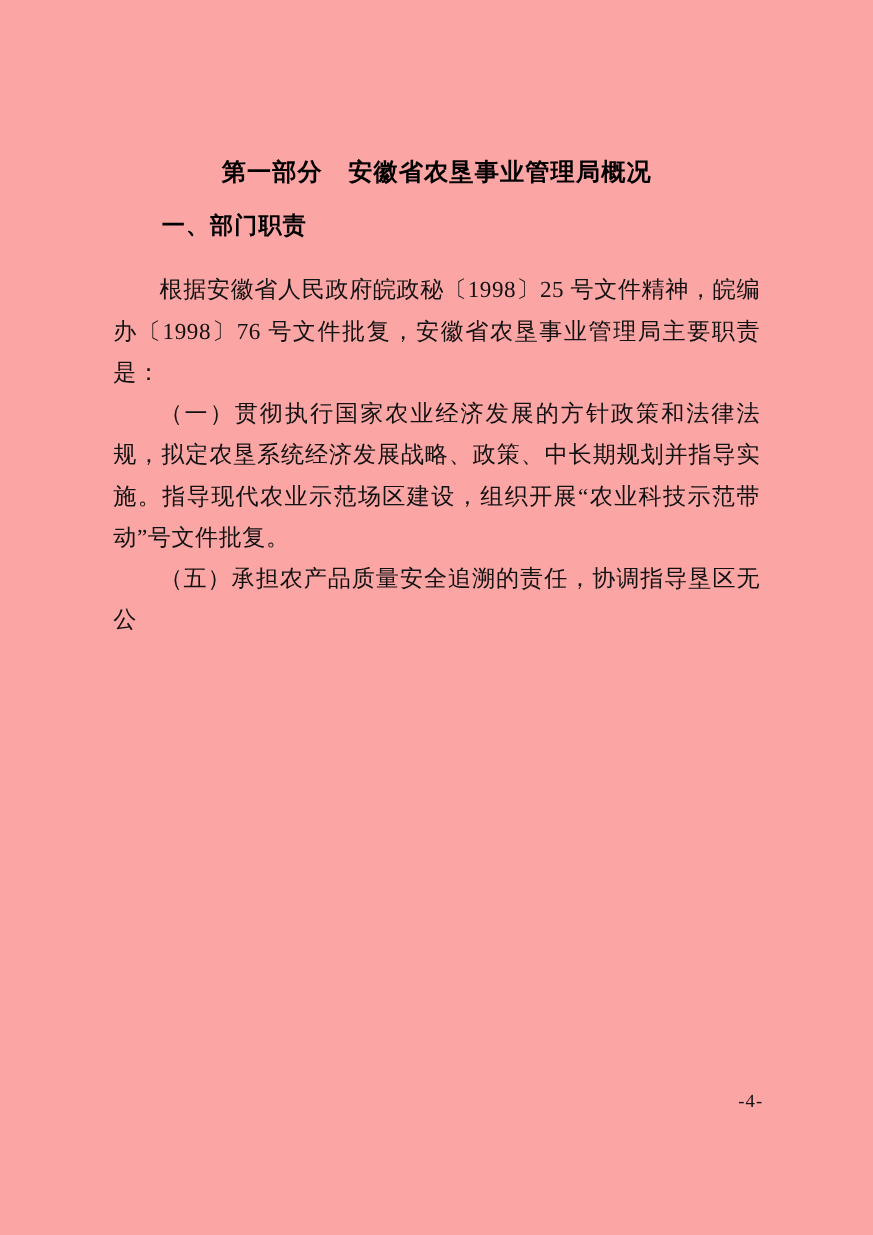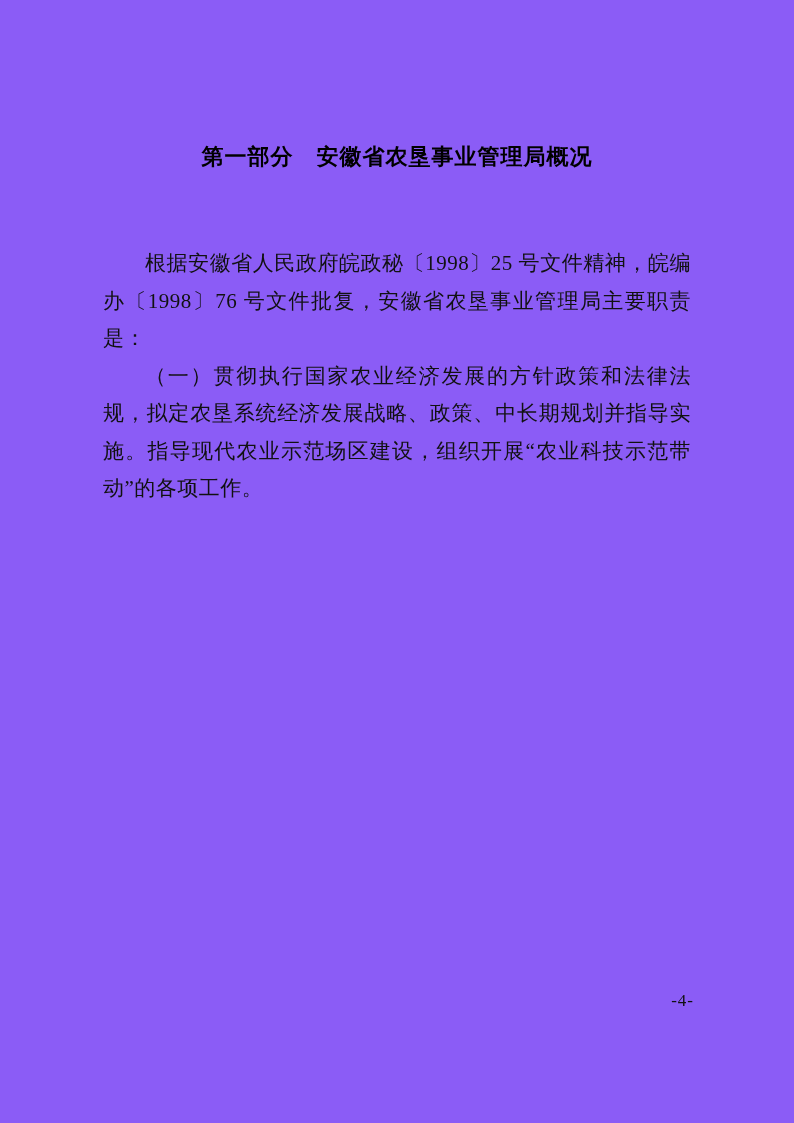--- a/index.html
+++ b/index.html
@@ -4,21 +4,21 @@
 <style>
   html, body {
     margin: 0;
     padding: 0;
     background: #ffffff;
   }
   .page {
     position: relative;
     width: 794px;
     height: 1123px;
-    background: #8b5cf6;
+    background: #fca5a5;
     overflow: hidden;
     color: #000000;
     font-family: "Liberation Serif", serif;
   }
   .doc-title {
     position: absolute;
     top: 142px;
     left: 0;
     width: 794px;
     margin: 0;
@@ -71,20 +71,22 @@
     letter-spacing: 1px;
     color: #111111;
   }
 </style>
 </head>
 <body>
 
 <div class="page">
   <h1 class="doc-title">第一部分　安徽省农垦事业管理局概况</h1>
 
+  <h2 class="section-heading">一、部门职责</h2>
 
   <div class="body-text">
     <p>根据安徽省人民政府皖政秘〔1998〕25 号文件精神，皖编办〔1998〕76 号文件批复，安徽省农垦事业管理局主要职责是：</p>
-    <p>（一）贯彻执行国家农业经济发展的方针政策和法律法规，拟定农垦系统经济发展战略、政策、中长期规划并指导实施。指导现代农业示范场区建设，组织开展“农业科技示范带动”的各项工作。</p>
+    <p>（一）贯彻执行国家农业经济发展的方针政策和法律法规，拟定农垦系统经济发展战略、政策、中长期规划并指导实施。指导现代农业示范场区建设，组织开展“农业科技示范带动”号文件批复。</p>
+    <p>（五）承担农产品质量安全追溯的责任，协调指导垦区无公</p>
   </div>
 
   <div class="page-number">-4-</div>
 </div>
 
 </body></html>

